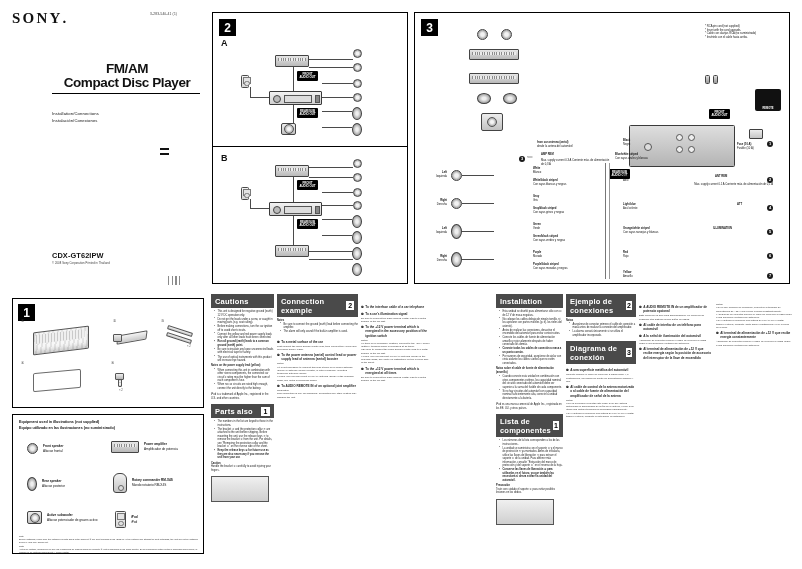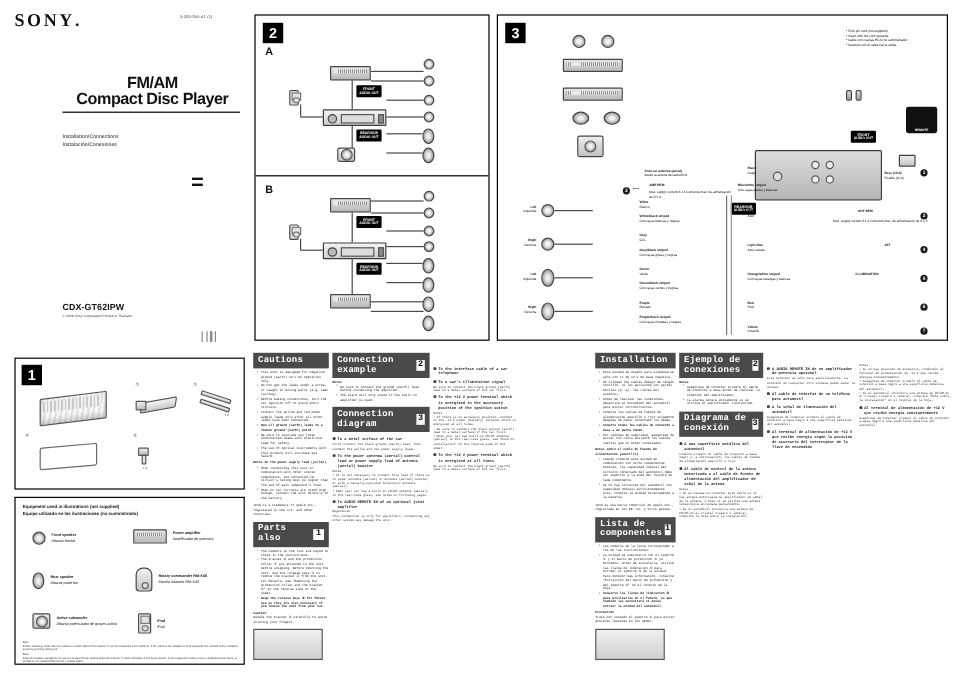--- a/index.html
+++ b/index.html
@@ -142,21 +142,21 @@
   .cconn { position:absolute; width:6px;height:6px;border-radius:50%;
            background:#1a1a1a;color:#fff;font-size:4px;font-weight:bold;
            text-align:center;line-height:6px;}
   .rca { position:absolute; width:5px;height:9px;border-radius:1.5px;
          background:linear-gradient(#ddd,#999); border:.6px solid #444;}
   .fusebox { position:absolute; width:14px;height:10px;
          background:linear-gradient(#ececec,#c5c5c5); border:.7px solid #3f3f3f; border-radius:1px;}
   .arrowmark { position:absolute; font-size:4px; color:#222; }
 
   
-  .textcol { position:absolute;font-family:Liberation Mono, monospace; }
+  .textcol { position:absolute; }
   #col-en-1 { left:211px; top:294px; width:63px; }
   #col-en-2 { left:277px; top:294px; width:81px; }
   #col-en-3 { left:361px; top:294px; width:70px; }
   #col-es-1 { left:496px; top:294px; width:67px; }
   #col-es-2 { left:566px; top:294px; width:70px; }
   #col-es-3 { left:639px; top:294px; width:74px; }
   #col-es-4 { left:716px; top:294px; width:76px; }
   .numhead { font-size:3.1px; font-weight:bold; line-height:1.35; margin: 2.2px 0 .8px 0;
              display:flex; gap:1.5px; }
   .numhead .n { flex:0 0 auto; }
@@ -626,24 +626,20 @@
     <span class="badge badge-sm">2</span>
   </div>
   <div class="micro" style="padding-top:2px;">
     <div style="font-weight:bold;">Notes</div>
     <ul>
       <li>Be sure to connect the ground (earth) lead before connecting the amplifier.</li>
       <li>The alarm will only sound if the built-in amplifier is used.</li>
     </ul>
   </div>
 
-  <div class="secthead" style="margin-top:4px;">
-    <span>Connection diagram</span>
-    <span class="badge badge-sm">3</span>
-  </div>
   <div class="micro" style="padding-top:2px;">
     <div class="numhead">
       <span class="n">❶</span>
       <span>To a metal surface of the car</span>
     </div>
     <div class="subnote">First connect the black ground (earth) lead, then connect the yellow and red power supply leads.</div>
 
     <div class="numhead">
       <span class="n">❷</span>
       <span>To the power antenna (aerial) control lead or power supply lead of antenna (aerial) booster</span>

